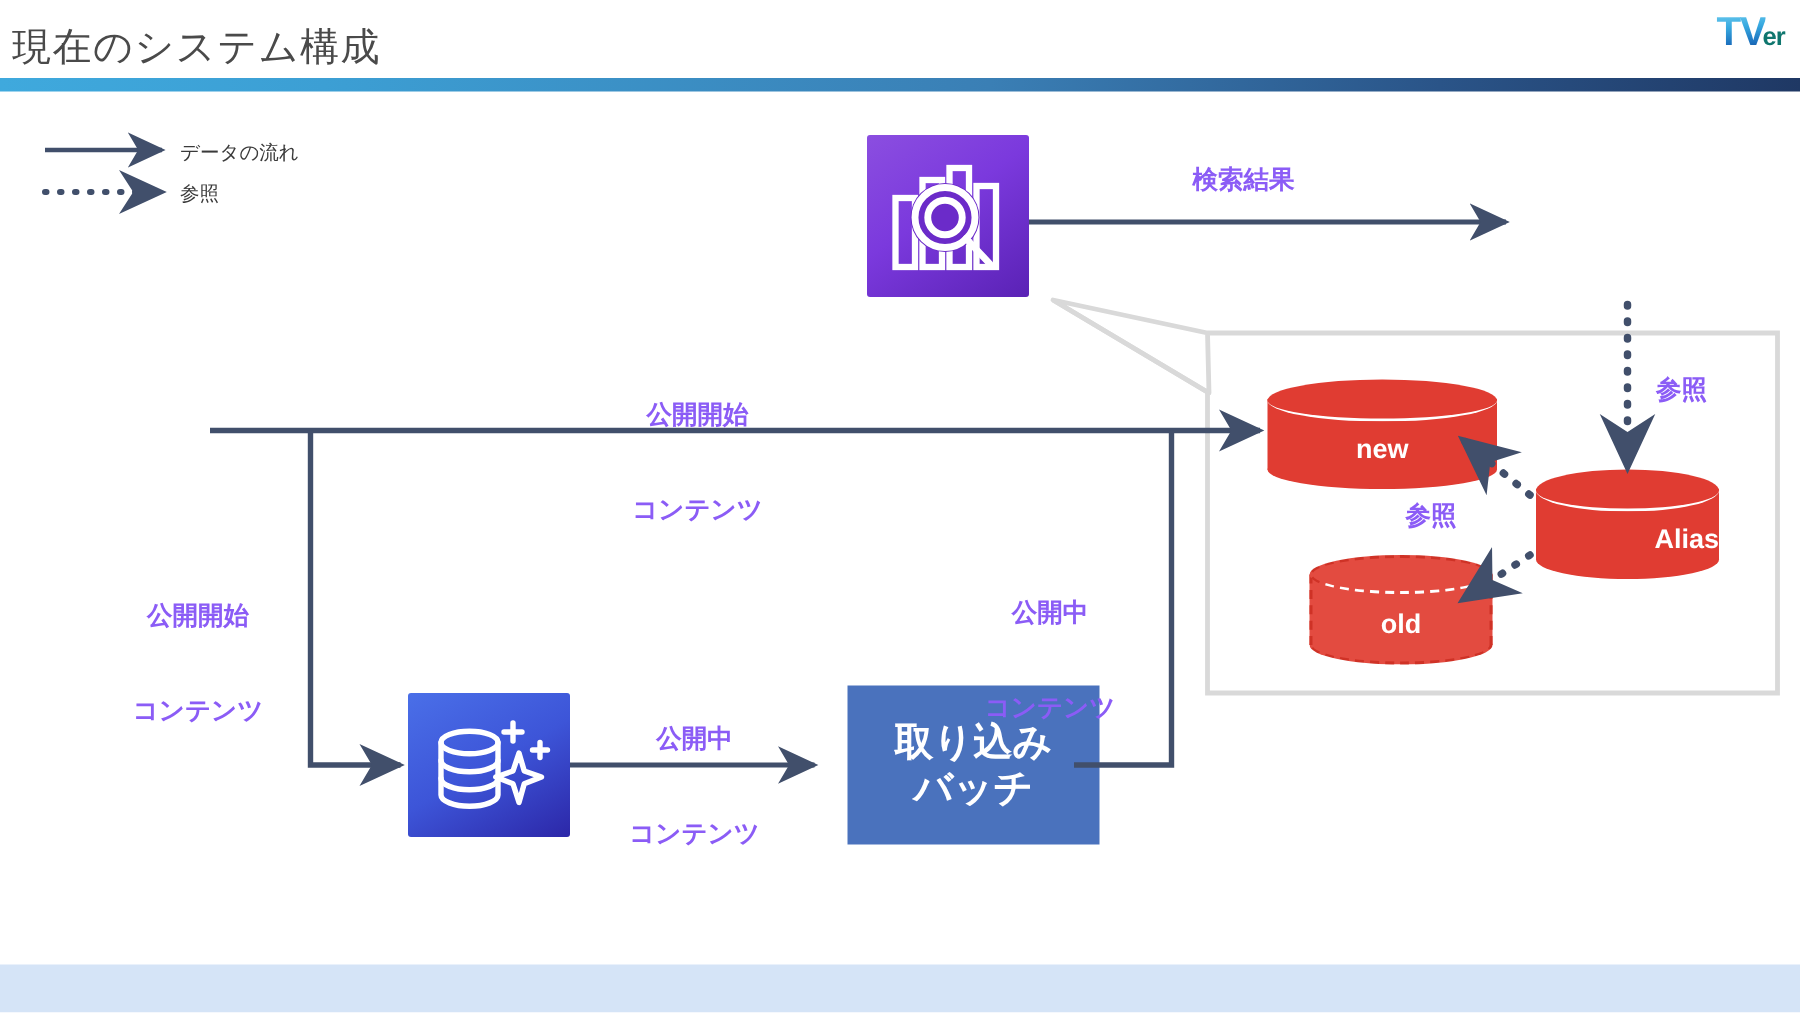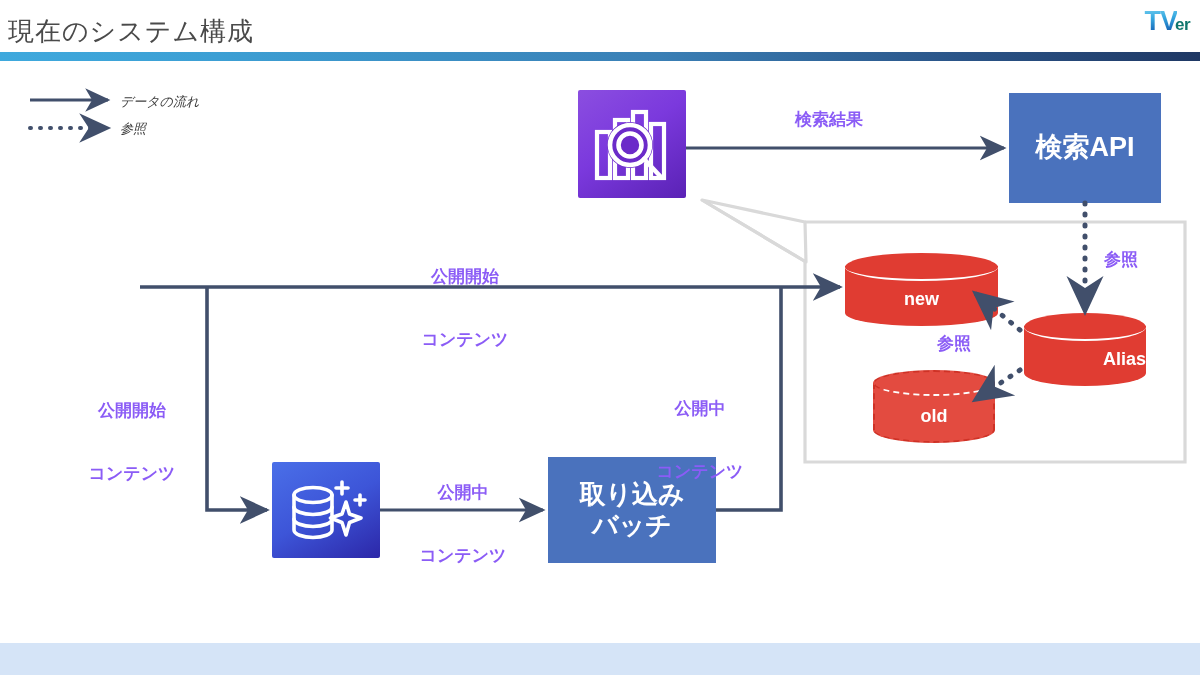--- a/index.html
+++ b/index.html
@@ -30,32 +30,32 @@
     -webkit-background-clip:text;background-clip:text;color:transparent;
     letter-spacing:-1px;
     margin-left:44px;
   }
   .logo .er{
     font-size:17px;color:#0f766e;letter-spacing:-0.5px;margin-left:-2px;
   }
 
   
   .legend-label{
-    position:absolute;font-size:13px;color:#3a3a3a;white-space:nowrap;font-style:italic;
+    position:absolute;font-size:13px;color:#3a3a3a;white-space:nowrap;
   }
 
   
   .box{
     position:absolute;background:#4a72bd;color:#fff;
     display:flex;align-items:center;justify-content:center;
     text-align:center;font-weight:bold;line-height:1.18;
   }
   .box.cms{font-size:27px;letter-spacing:1px;}
   .box.api{font-size:27px;}
-  .box.batch{font-size:26px;}
+  .box.batch{font-size:26px;margin-left:17px;}
 
   
   .awsicon{position:absolute;border-radius:2px;overflow:hidden;}
   .awsicon.opensearch{background:linear-gradient(145deg,#8b4ee0 0%,#7b39dd 45%,#5a22b5 100%);}
   .awsicon.glue{background:linear-gradient(150deg,#4a6fe8 0%,#3d55d8 50%,#2c27a8 100%);}
 
   
   .cyl{position:absolute;}
   .cyl .cap{
     position:absolute;left:0;top:0;width:100%;height:26px;border-radius:50%;
@@ -90,23 +90,20 @@
   <div class="title">現在のシステム構成</div>
   <div class="title-rule"></div>
   <div class="logo">
     <span class="tv">TV</span><span class="er">er</span>
   </div>
 
   <div class="legend-label" style="left:120px;top:93px;">データの流れ</div>
   <div class="legend-label" style="left:120px;top:120px;">参照</div>
 
 
-  <div class="box api" style="left:1009px;top:93px;width:152px;height:110px;">
-    <span>検索API</span>
-  </div>
 
   <div class="box batch" style="left:548px;top:457px;width:168px;height:106px;flex-direction:column;">
     <span>取り込み</span>
     <span>バッチ</span>
   </div>
 
   <div class="awsicon opensearch" style="left:578px;top:90px;width:108px;height:108px;">
     <svg viewBox="0 0 108 108" width="108" height="108">
       <g fill="none" stroke="#ffffff" stroke-width="4.2">
         <rect x="19" y="42" width="13" height="46"></rect>

